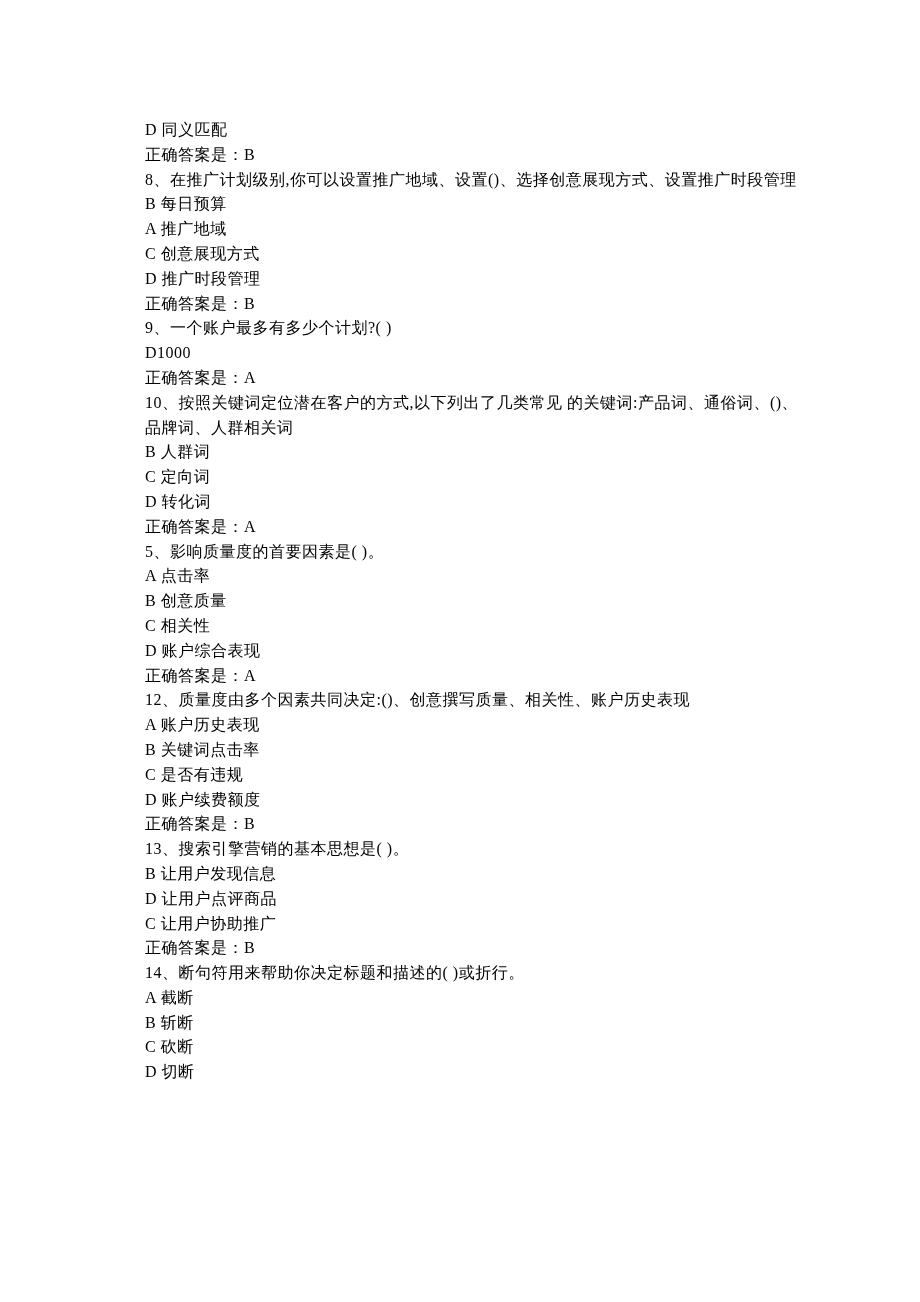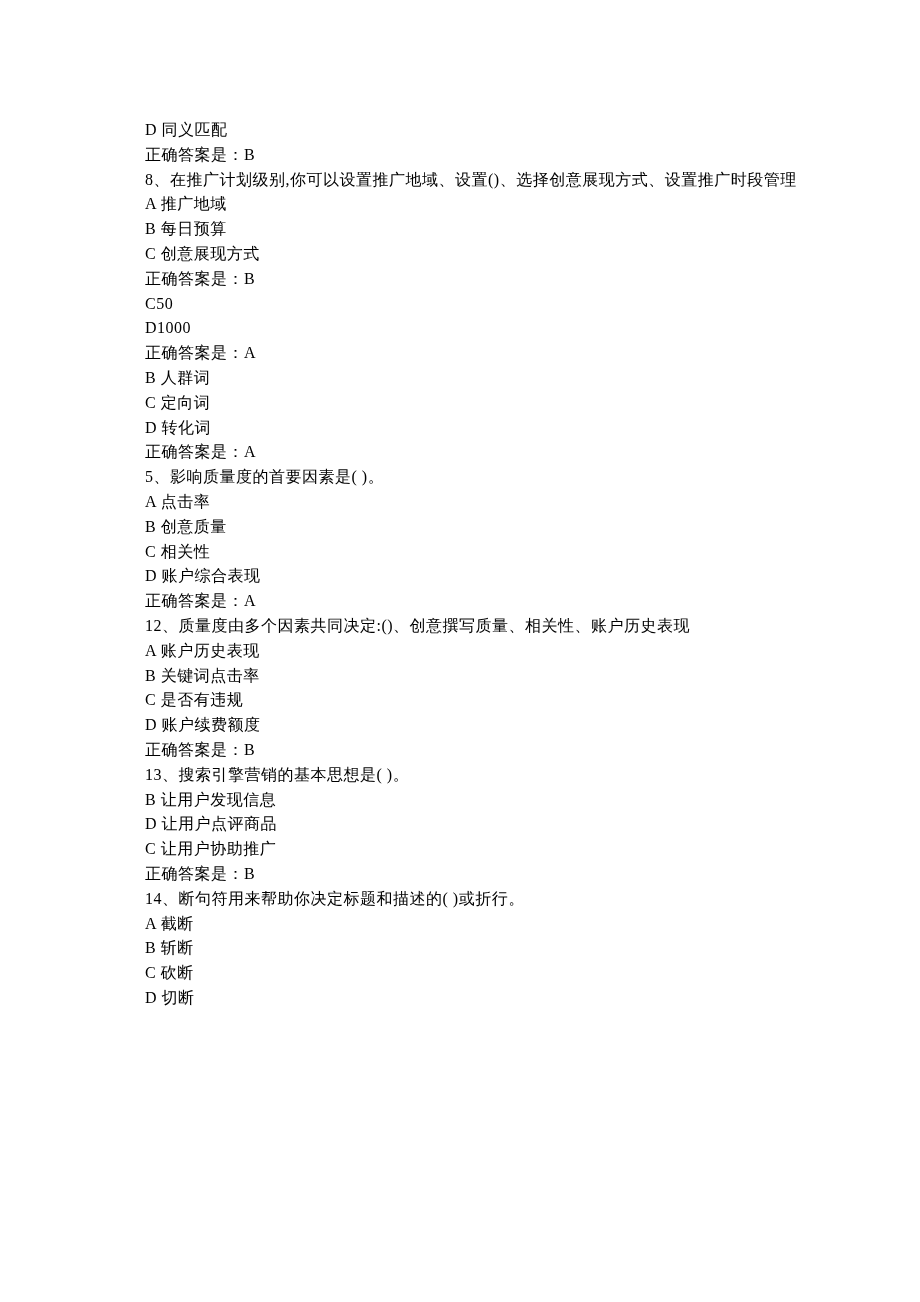--- a/index.html
+++ b/index.html
@@ -23,27 +23,29 @@
   }
 </style>
 </head>
 <body>
 
 <div class="page">
   <div id="content">
       <div class="line">D 同义匹配</div>
       <div class="line">正确答案是：B</div>
       <div class="line">8、在推广计划级别,你可以设置推广地域、设置()、选择创意展现方式、设置推广时段管理</div>
+      <div class="line">B 每日预算</div>
       <div class="line">A 推广地域</div>
-      <div class="line">B 每日预算</div>
       <div class="line">C 创意展现方式</div>
+      <div class="line">D 推广时段管理</div>
       <div class="line">正确答案是：B</div>
-      <div class="line">C50</div>
+      <div class="line">9、一个账户最多有多少个计划?( )</div>
       <div class="line">D1000</div>
       <div class="line">正确答案是：A</div>
+      <div class="line">10、按照关键词定位潜在客户的方式,以下列出了几类常见 的关键词:产品词、通俗词、()、品牌词、人群相关词</div>
       <div class="line">B 人群词</div>
       <div class="line">C 定向词</div>
       <div class="line">D 转化词</div>
       <div class="line">正确答案是：A</div>
       <div class="line">5、影响质量度的首要因素是( )。</div>
       <div class="line">A 点击率</div>
       <div class="line">B 创意质量</div>
       <div class="line">C 相关性</div>
       <div class="line">D 账户综合表现</div>
       <div class="line">正确答案是：A</div>

